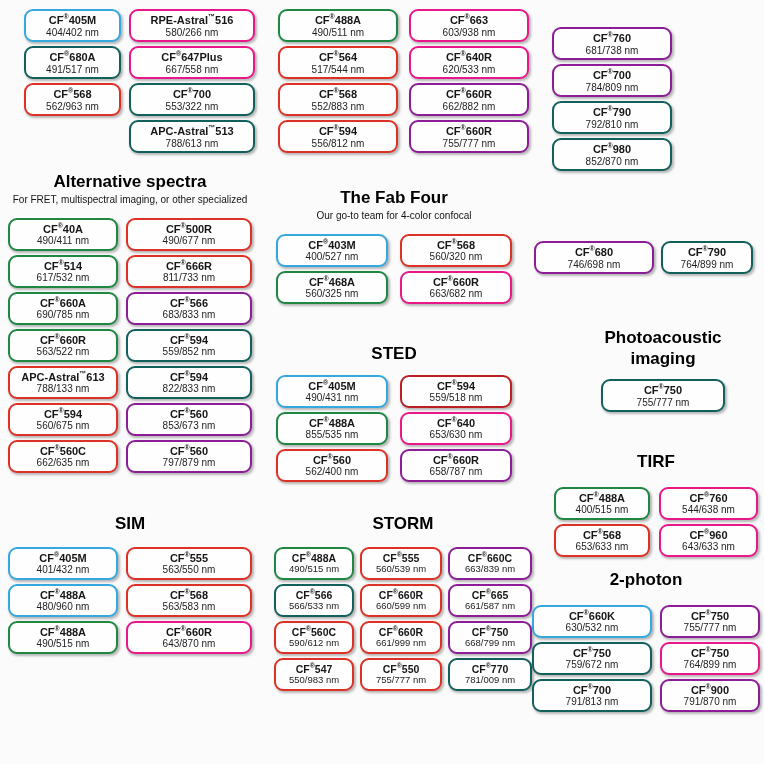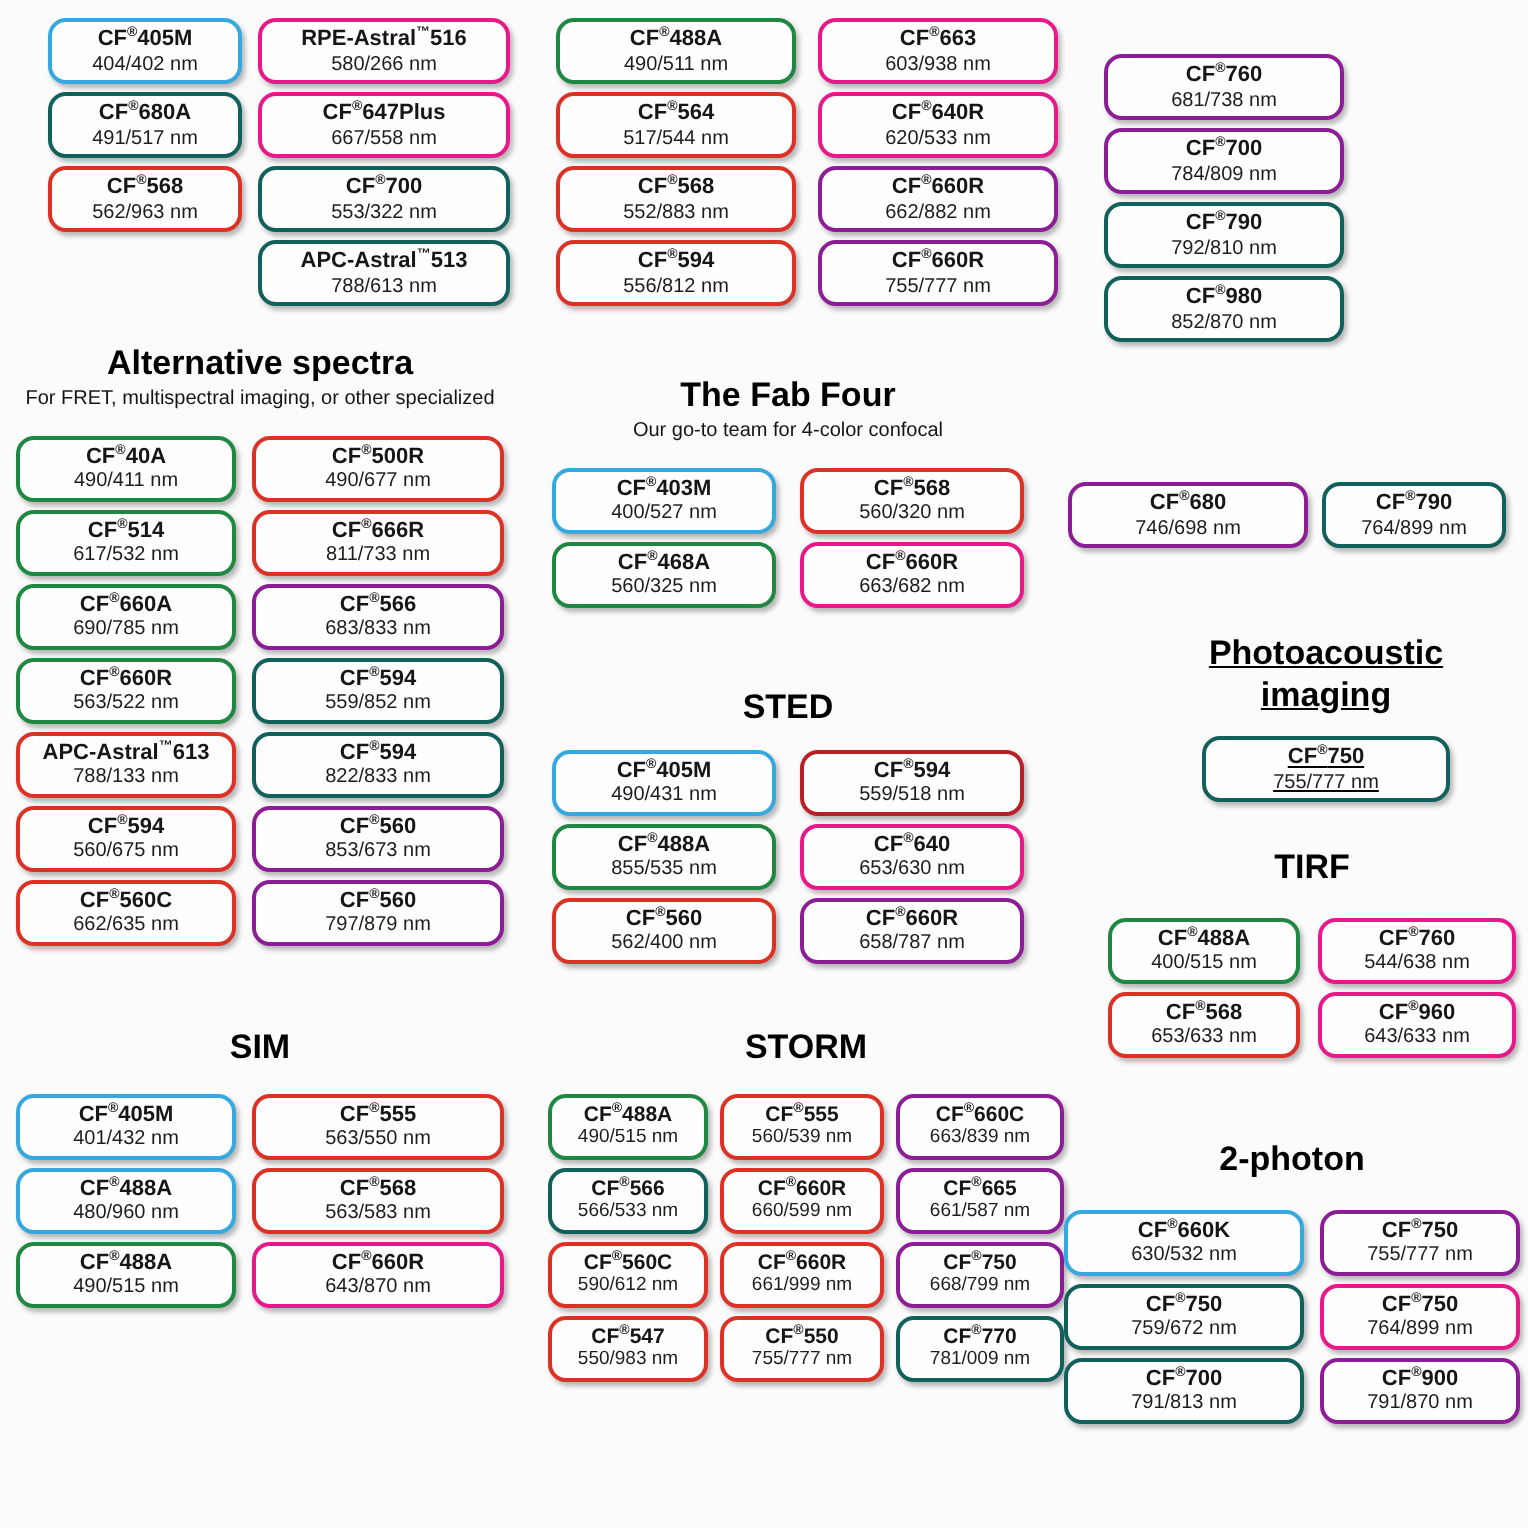--- a/index.html
+++ b/index.html
@@ -44,24 +44,24 @@
   #fab .c1, #fab .c2 { width: 112px; }
 
   #sted { position: absolute; left: 276px; top: 344px; width: 236px; }
   #sted .cols { gap: 12px; margin-top: 10px; }
   #sted .c1, #sted .c2 { width: 112px; }
 
   #pair { position: absolute; left: 534px; top: 241px; display: flex; gap: 7px; align-items: flex-start; }
   #pair .pill:nth-child(1) { width: 120px; }
   #pair .pill:nth-child(2) { width: 92px; }
 
-  #pa { position: absolute; left: 578px; top: 317px; width: 170px; text-decoration: underline; }
+  #pa { position: absolute; left: 578px; top: 328px; width: 170px; }
   #pa .pill-wrap { width: 124px; margin: 10px auto 0; }
 
-  #tirf { position: absolute; left: 554px; top: 424px; width: 204px; }
+  #tirf { position: absolute; left: 554px; top: 452px; width: 204px; }
   #tirf .cols { gap: 9px; margin-top: 14px; }
   #tirf .c1 { width: 96px; } #tirf .c2 { width: 99px; }
 
   #sim { position: absolute; left: 8px; top: 514px; width: 244px; }
   #sim .cols { gap: 8px; margin-top: 12px; }
   #sim .c1 { width: 110px; } #sim .c2 { width: 126px; }
 
   #storm { position: absolute; left: 274px; top: 514px; width: 258px; }
   #storm .cols { gap: 6px; margin-top: 12px; }
   #storm .c1 { width: 80px; } #storm .c2 { width: 82px; } #storm .c3 { width: 84px; }

